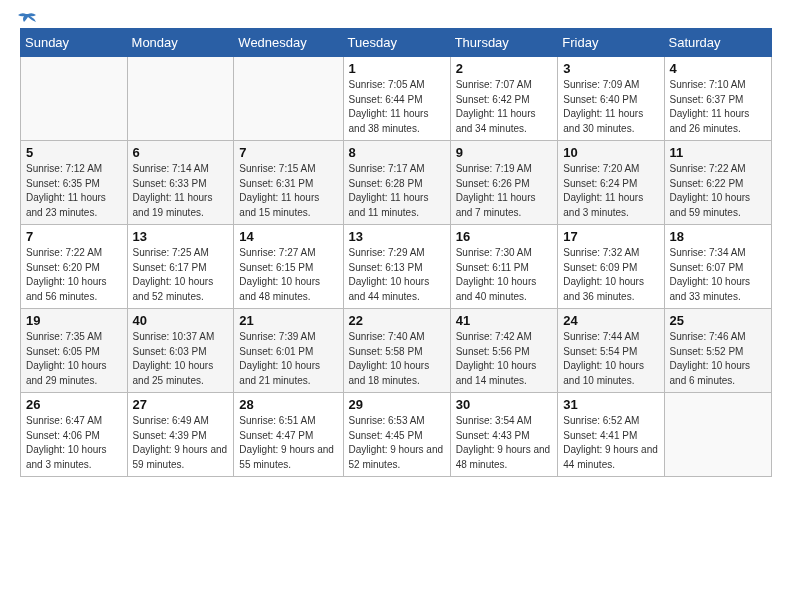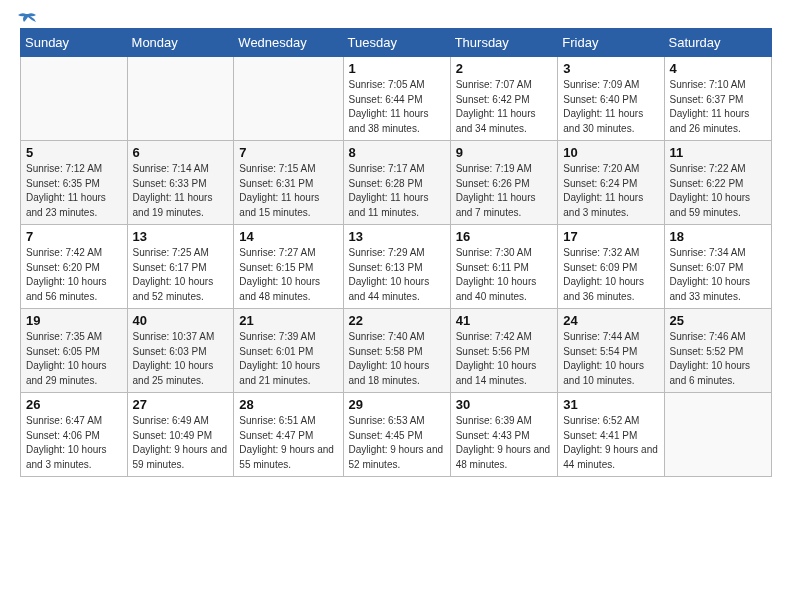--- a/index.html
+++ b/index.html
@@ -203,21 +203,21 @@
             <div class="day-num">11</div>
             <div class="day-info">Sunrise: 7:22 AM
 Sunset: 6:22 PM
 Daylight: 10 hours
 and 59 minutes.</div>
           </td>
         </tr>
         <tr>
           <td>
             <div class="day-num">7</div>
-            <div class="day-info">Sunrise: 7:42 AM
+            <div class="day-info">Sunrise: 7:22 AM
 Sunset: 6:20 PM
 Daylight: 10 hours
 and 56 minutes.</div>
           </td>
           <td>
             <div class="day-num">13</div>
             <div class="day-info">Sunrise: 7:25 AM
 Sunset: 6:17 PM
 Daylight: 10 hours
 and 52 minutes.</div>
@@ -313,41 +313,41 @@
           <td>
             <div class="day-num">26</div>
             <div class="day-info">Sunrise: 6:47 AM
 Sunset: 4:06 PM
 Daylight: 10 hours
 and 3 minutes.</div>
           </td>
           <td>
             <div class="day-num">27</div>
             <div class="day-info">Sunrise: 6:49 AM
-Sunset: 10:49 PM
+Sunset: 4:39 PM
 Daylight: 9 hours
 and 59 minutes.</div>
           </td>
           <td>
             <div class="day-num">28</div>
             <div class="day-info">Sunrise: 6:51 AM
 Sunset: 4:47 PM
 Daylight: 9 hours
 and 55 minutes.</div>
           </td>
           <td>
             <div class="day-num">29</div>
             <div class="day-info">Sunrise: 6:53 AM
 Sunset: 4:45 PM
 Daylight: 9 hours
 and 52 minutes.</div>
           </td>
           <td>
             <div class="day-num">30</div>
-            <div class="day-info">Sunrise: 6:39 AM
+            <div class="day-info">Sunrise: 3:54 AM
 Sunset: 4:43 PM
 Daylight: 9 hours
 and 48 minutes.</div>
           </td>
           <td>
             <div class="day-num">31</div>
             <div class="day-info">Sunrise: 6:52 AM
 Sunset: 4:41 PM
 Daylight: 9 hours
 and 44 minutes.</div>

